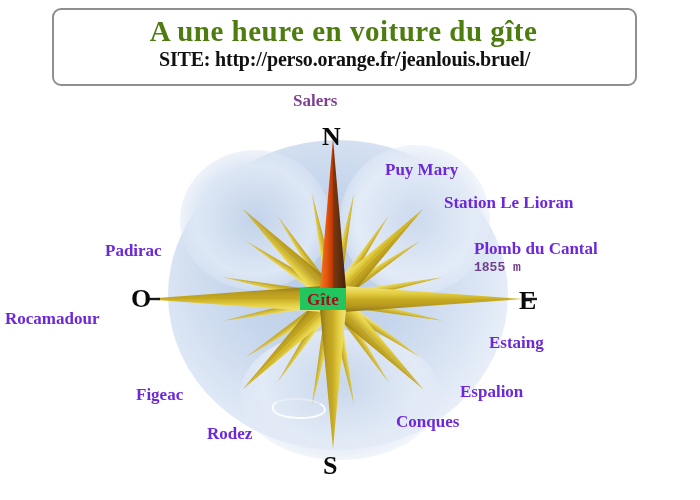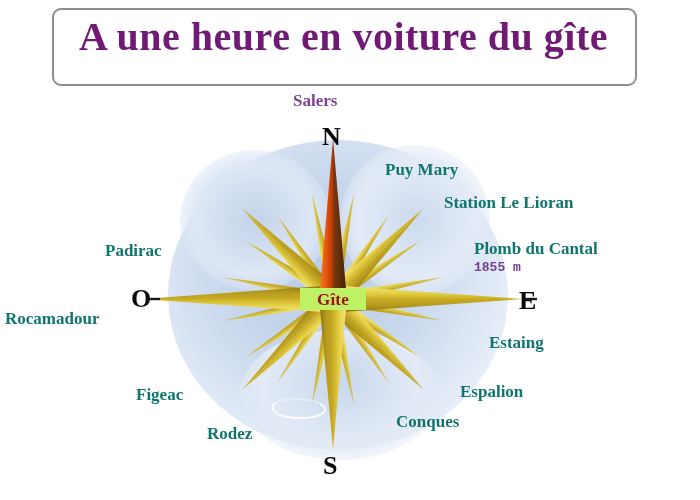--- a/index.html
+++ b/index.html
@@ -26,23 +26,23 @@
     border: 2px solid #8f8f8f;
     border-radius: 9px;
     background: #ffffff;
     box-sizing: border-box;
     text-align: center;
     z-index: 40;
   }
   #header-title {
     margin: 0;
     padding: 6px 2px 0 0;
-    font-size: 40px;
-    font-weight: bold;
-    color: #701a75;
+    font-size: 29px;
+    font-weight: bold;
+    color: #4d7c0f;
     letter-spacing: 0.5px;
     line-height: 1.05;
     white-space: nowrap;
   }
   #header-site {
     margin: 0;
     padding: 2px 0 0 0;
     font-size: 20px;
     font-weight: bold;
     color: #111111;
@@ -99,23 +99,23 @@
     height: 500px;
     z-index: 10;
     pointer-events: none;
   }
 
   
   #gite-plate {
     position: absolute;
     left: 300px;
     top: 288px;
-    width: 66px;
+    width: 46px;
     height: 22px;
-    background: #bef264;
+    background: #22c55e;
     z-index: 22;
     display: flex;
     align-items: center;
     justify-content: center;
   }
   #gite-label {
     font-size: 17px;
     font-weight: bold;
     color: #a21018;
     line-height: 1;
@@ -136,21 +136,21 @@
   #cardinal-s { left: 323px; top: 453px; }
   #cardinal-e { left: 519px; top: 288px; }
   #cardinal-o { left: 131px; top: 286px; }
 
   
   .place {
     position: absolute;
     z-index: 30;
     font-size: 17px;
     font-weight: bold;
-    color: #0f766e;
+    color: #6d28d9;
     line-height: 1.05;
     white-space: nowrap;
   }
   .place.alt  { color: #7e3f93; }
   .place.sub  { font-size: 13px; color: #6f3f8c; font-weight: bold; font-family: Liberation Mono, monospace; }
 
   #place-salers              { left: 293px; top: 92px; }
   #place-puy-mary            { left: 385px; top: 161px; }
   #place-station-le-lioran   { left: 444px; top: 194px; }
   #place-plomb-du-cantal     { left: 474px; top: 240px; }
@@ -362,15 +362,16 @@
   <div class="place" id="place-estaing">Estaing</div>
   <div class="place" id="place-espalion">Espalion</div>
   <div class="place" id="place-conques">Conques</div>
   <div class="place" id="place-rodez">Rodez</div>
   <div class="place" id="place-figeac">Figeac</div>
   <div class="place" id="place-rocamadour">Rocamadour</div>
   <div class="place" id="place-padirac">Padirac</div>
 
   <div id="header-box">
     <p id="header-title">A une heure en voiture du gîte</p>
+    <p id="header-site">SITE: http://perso.orange.fr/jeanlouis.bruel/</p>
   </div>
 
 </div>
 
 </body></html>

